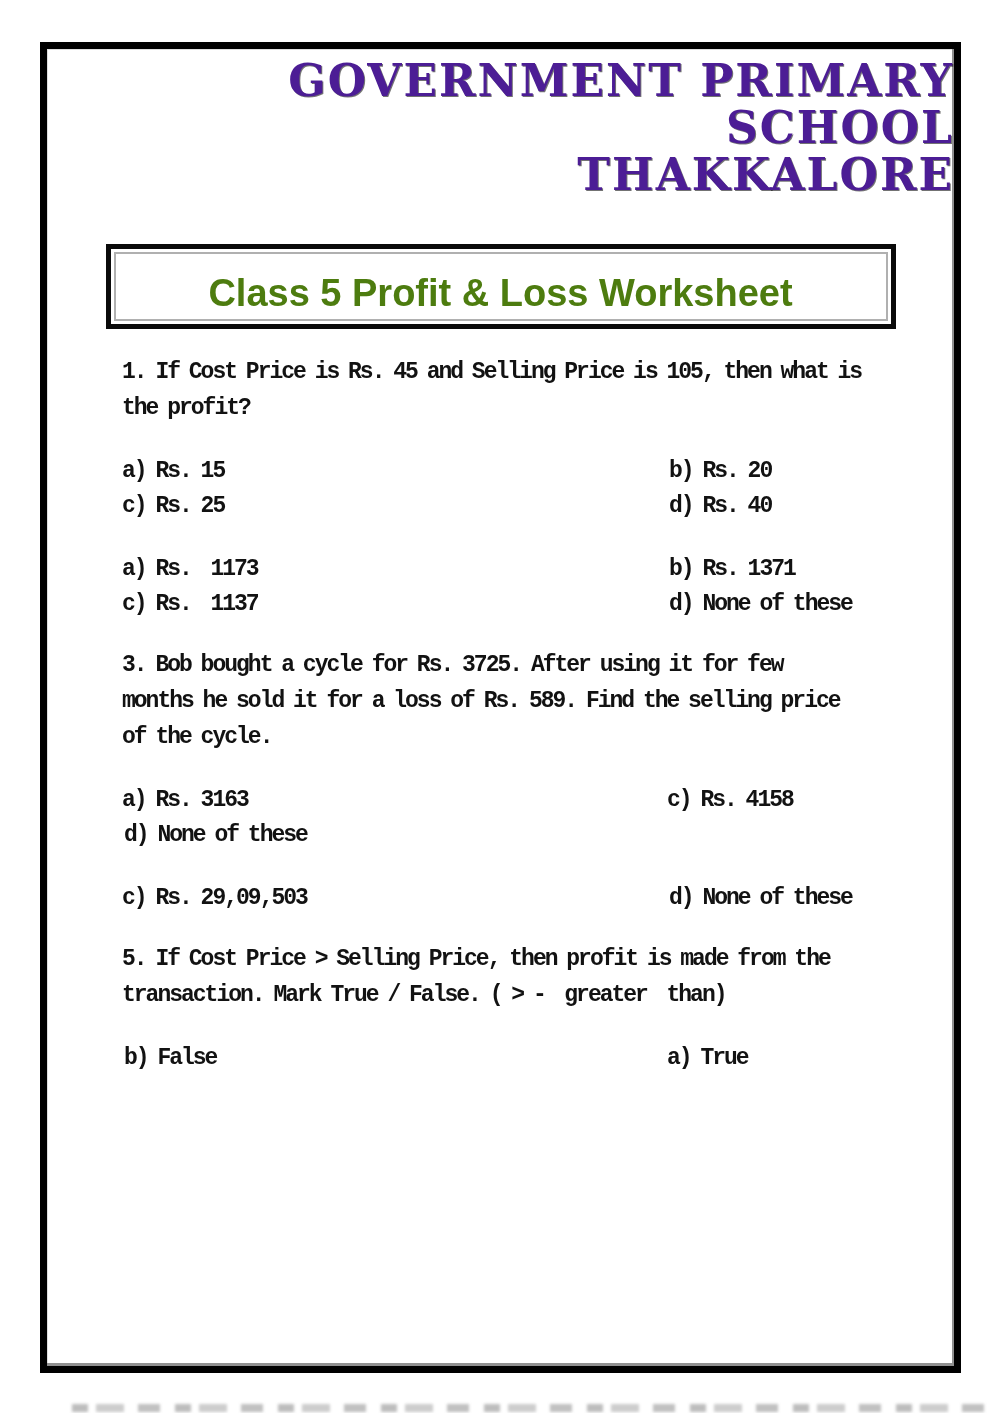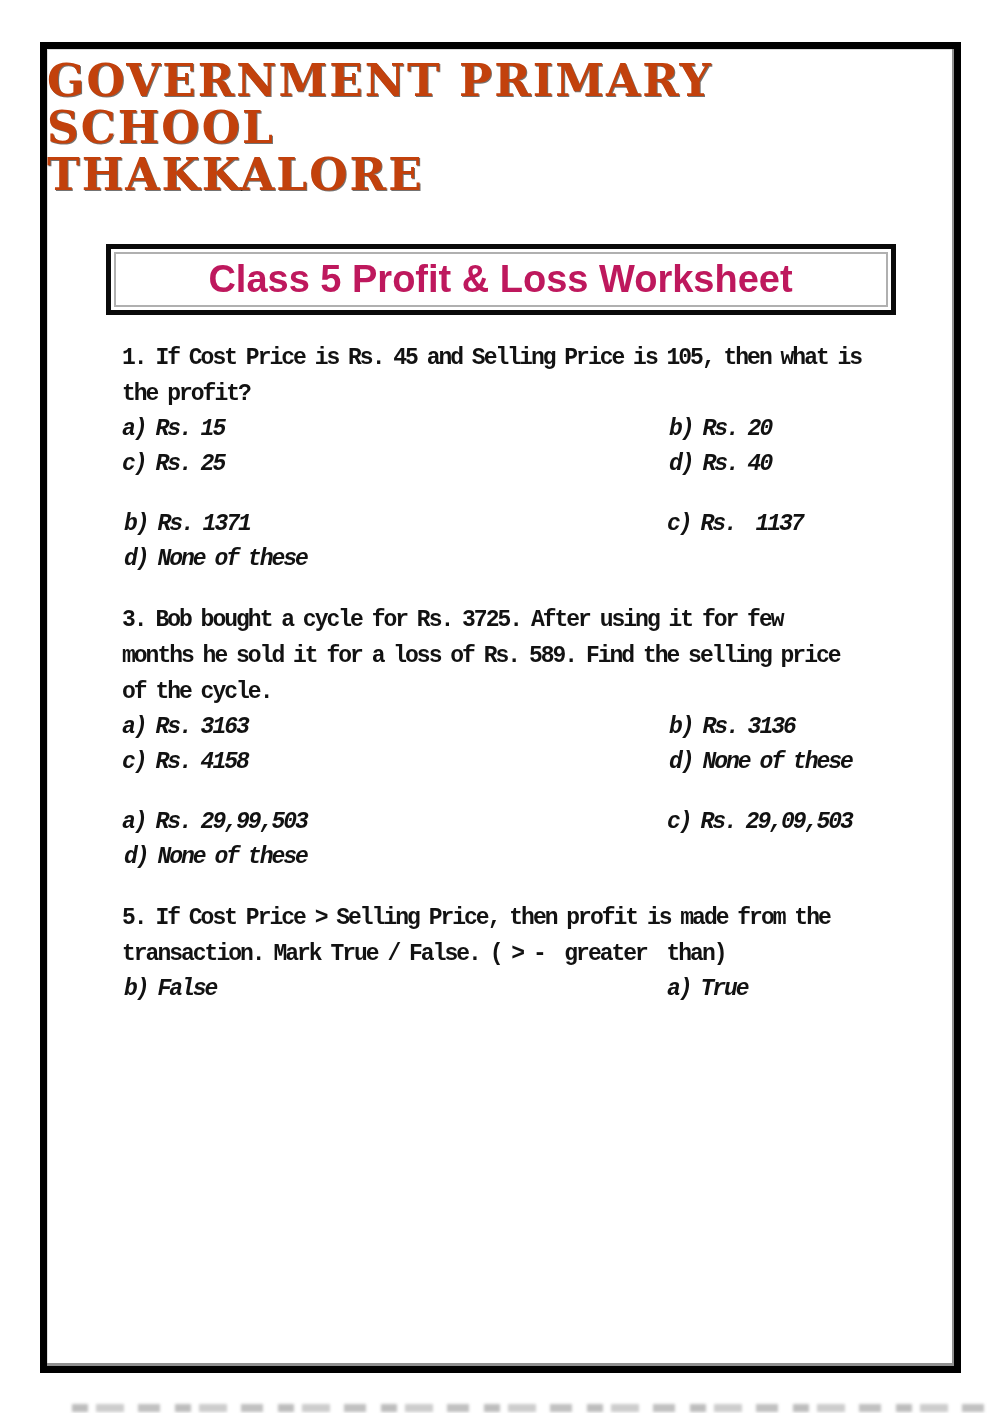--- a/index.html
+++ b/index.html
@@ -15,62 +15,62 @@
     position: absolute;
     left: 40px; top: 42px;
     width: 921px; height: 1331px;
     border: 7px solid #000000;
     background: #ffffff;
     box-shadow: inset -2px -3px 0 rgba(125,125,125,0.85),
                 inset 1px 1px 0 rgba(160,160,160,0.35);
   }
   .school-header {
     margin-top: 8px;
-    text-align: left;
+    text-align: right;
     font-family: "DejaVu Serif", serif;
     font-weight: bold;
     font-size: 44px;
     line-height: 47px;
     letter-spacing: 2px;
-    color: #c2410c;
+    color: #4c1d95;
     text-shadow: 1px 1px 0 rgba(0,0,0,0.55);
   }
   .title-box {
     width: 790px;
     margin: 46px auto 0 auto;
     border: 5px solid #0a0a0a;
     padding: 3px;
     background: #ffffff;
   }
   .title-box-inner {
     border: 2px solid #b0b0b0;
-    padding: 5px 0 6px 0;
+    padding: 19px 0 6px 0;
     text-align: center;
     font-family: "Liberation Sans", sans-serif;
     font-weight: bold;
     font-size: 38px;
     line-height: 40px;
-    color: #be185d;
+    color: #4d7c0f;
   }
   .content {
     padding: 0 64px 0 75px;
   }
   .question { margin-top: 25px; }
   .q-text {
     font-weight: bold;
     font-size: 23px;
     line-height: 36px;
     letter-spacing: -2px;
     word-spacing: -2px;
     white-space: pre-wrap;
   }
   .options {
+    margin-top: 28px;
     display: grid;
     grid-template-columns: 545px 1fr;
-    font-style: italic;
   }
   .option {
     font-weight: bold;
     font-size: 23px;
     line-height: 35px;
     letter-spacing: -2px;
     word-spacing: -2px;
     white-space: pre-wrap;
     cursor: pointer;
   }
@@ -113,41 +113,40 @@
       <div class="options">
         <div class="option left">a) Rs. 15</div>
         <div class="option right">b) Rs. 20</div>
         <div class="option left">c) Rs. 25</div>
         <div class="option right">d) Rs. 40</div>
       </div>
     </section>
 
     <section class="question">
       <div class="options">
+        <div class="option left">a) Rs.  1173</div>
         <div class="option right">b) Rs. 1371</div>
         <div class="option left">c) Rs.  1137</div>
         <div class="option right">d) None of these</div>
       </div>
     </section>
 
     <section class="question">
       <p class="q-text">3. Bob bought a cycle for Rs. 3725. After using it for few
 months he sold it for a loss of Rs. 589. Find the selling price
 of the cycle.</p>
       <div class="options">
         <div class="option left">a) Rs. 3163</div>
-        <div class="option right">b) Rs. 3136</div>
         <div class="option left">c) Rs. 4158</div>
         <div class="option right">d) None of these</div>
       </div>
     </section>
 
     <section class="question">
       <div class="options">
-        <div class="option left">a) Rs. 29,99,503</div>
         <div class="option left">c) Rs. 29,09,503</div>
         <div class="option right">d) None of these</div>
       </div>
     </section>
 
     <section class="question">
       <p class="q-text">5. If Cost Price &gt; Selling Price, then profit is made from the
 transaction. Mark True / False. ( &gt; -  greater  than)</p>
       <div class="options">
         <div class="option right">b) False</div>

